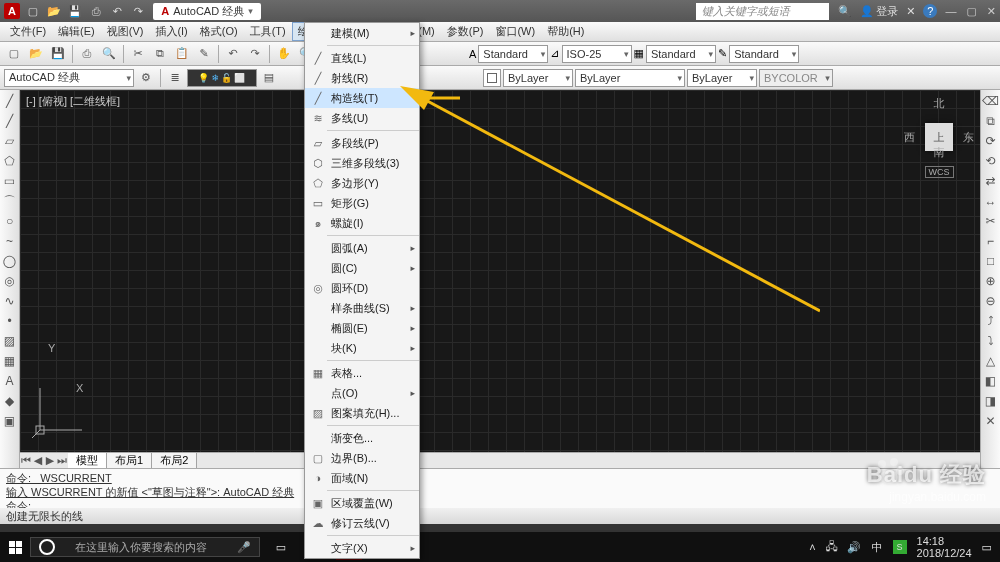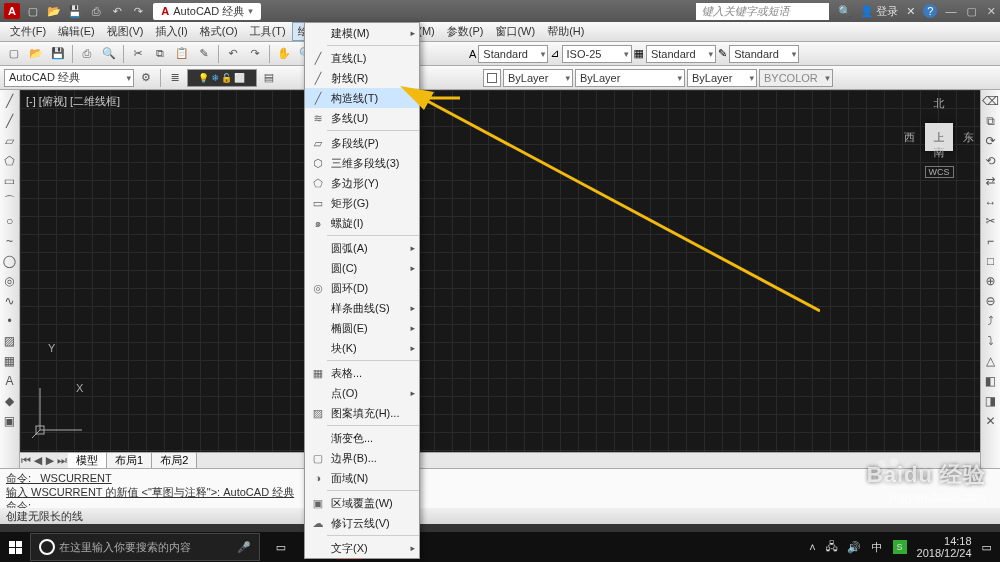--- a/index.html
+++ b/index.html
@@ -69,26 +69,26 @@
 
 .watermark { position:absolute; right:14px; bottom:58px; color:rgba(255,255,255,0.7); text-align:right; z-index:70; pointer-events:none; }
 .watermark .big { font-size:22px; font-weight:bold; letter-spacing:1px; text-shadow:0 0 4px rgba(0,0,0,0.6); }
 .watermark .small { font-size:12px; }
 .watermark .paw { position:absolute; right:82px; top:-4px; opacity:0.55; }
 
 .taskbar { position:absolute; left:0; right:0; bottom:0; height:30px; background:#101010; display:flex; align-items:center; color:#ddd; }
 .taskbar .start { width:30px; height:30px; display:flex; align-items:center; justify-content:center; }
 .taskbar .start .winlogo { display:grid; grid-template-columns:6px 6px; grid-template-rows:6px 6px; gap:1px; }
 .taskbar .start .winlogo span { background:#fff; }
-.taskbar .search { display:flex; align-items:center; background:#202020; height:28px; width:230px; padding:0 8px; gap:4px; color:#aaa; border:1px solid #444;}
+.taskbar .search { display:flex; align-items:center; background:#202020; height:20px; width:230px; padding:0 8px; gap:20px; color:#aaa; border:1px solid #444;}
 .taskbar .search .circle { width:16px; height:16px; border:2px solid #fff; border-radius:50%; }
 .taskbar .tb-icons { display:flex; gap:8px; margin-left:8px; }
 .taskbar .tb-icons .tico { width:26px; height:26px; display:flex; align-items:center; justify-content:center; }
 .taskbar .tray { margin-left:auto; display:flex; align-items:center; gap:10px; padding-right:8px; }
-.taskbar .tray .clock { text-align:right; line-height:12px; font-size:10px; }
+.taskbar .tray .clock { line-height:12px; font-size:10px; }
 </style>
 </head>
 <body>
 
 <div class="title-bar">
   <div class="logo">A</div>
   <div class="qat">
     <button>▢</button>
     <button>📂</button>
     <button>💾</button>

